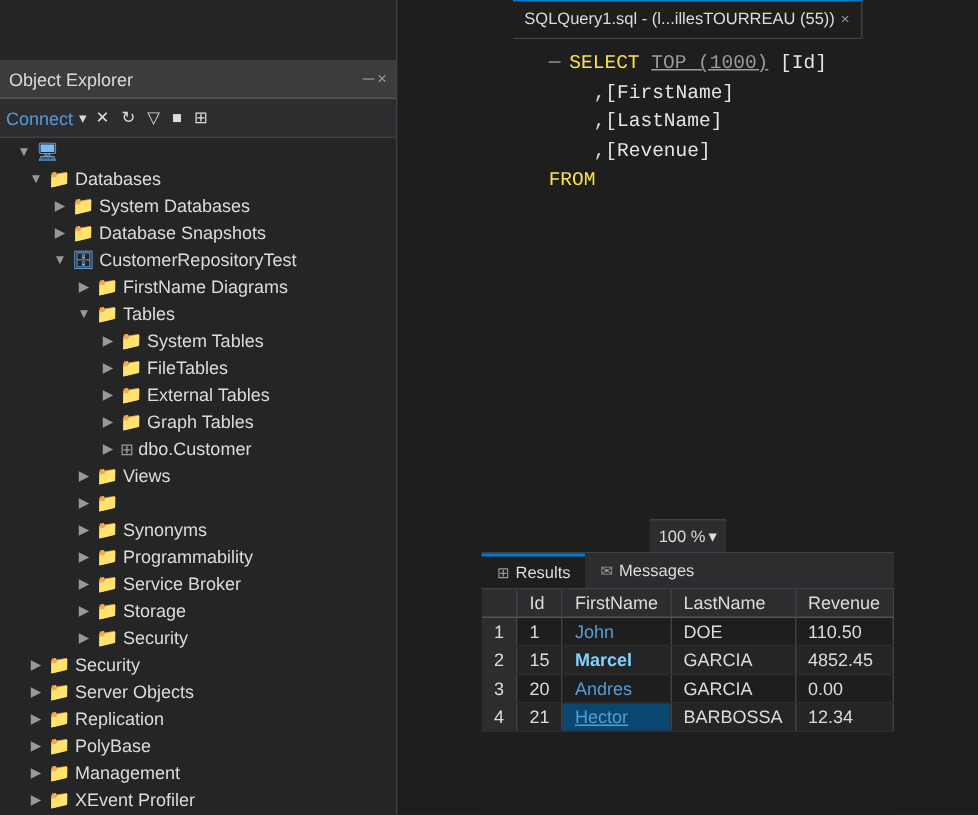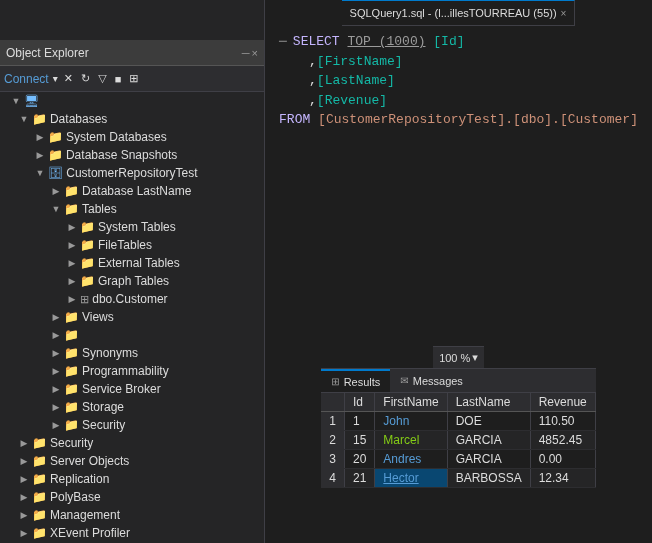--- a/index.html
+++ b/index.html
@@ -175,23 +175,23 @@
       color: #dcdcdc;
       min-height: 0;
     }
 
     .code-line {
       display: flex;
       align-items: center;
       line-height: 1.5;
     }
 
-    .kw-blue { color: #c4b5fd; }
+    .kw-blue { color: #fde047; }
     .kw-gray { color: #9b9b9b; text-decoration: underline; }
-    .kw-light { color: #14b8a6; }
+    .kw-light { color: #e5e5e5; }
     .kw-string { color: #ce9178; }
 
     
     .zoom-bar {
       background: #2d2d30;
       height: 22px;
       display: flex;
       align-items: center;
       padding: 0 6px;
       font-size: 11px;
@@ -343,21 +343,21 @@
         <span class="tree-indent" style="width:32px;"></span>
         <span class="expand-icon">▼</span>
         <span style="color:#75beff;margin-right:3px;font-size:12px;">🗄</span>
         <span>CustomerRepositoryTest</span>
       </div>
 
       <div class="tree-item">
         <span class="tree-indent" style="width:48px;"></span>
         <span class="expand-icon">▶</span>
         <span class="folder-icon folder-yellow">📁</span>
-        <span>Database LastName</span>
+        <span>FirstName Diagrams</span>
       </div>
 
       <div class="tree-item">
         <span class="tree-indent" style="width:48px;"></span>
         <span class="expand-icon">▼</span>
         <span class="folder-icon folder-yellow">📁</span>
         <span>Tables</span>
       </div>
 
       <div class="tree-item">
@@ -513,21 +513,20 @@
         <span style="margin-left:30px;">,</span>
         <span class="kw-light">[LastName]</span>
       </div>
       <div class="code-line">
         <span style="margin-left:30px;">,</span>
         <span class="kw-light">[Revenue]</span>
       </div>
       <div class="code-line">
         <span class="kw-blue">FROM</span>
         <span>&nbsp;</span>
-        <span class="kw-string">[CustomerRepositoryTest].[dbo].[Customer]</span>
       </div>
     </div>
 
     <div class="zoom-bar">
       <span>100 %</span>
       <span style="margin-left:2px;">▾</span>
     </div>
 
     <div class="results-panel">
       <div class="results-tab-bar">
@@ -556,21 +555,21 @@
           <tr>
                 <td class="col-row-num">1</td>
                 <td>1</td>
                 <td style="color: rgb(86, 156, 214);">John</td>
                 <td>DOE</td>
                 <td class="val-blue">110.50</td>
               </tr>
               <tr>
                 <td class="col-row-num">2</td>
                 <td>15</td>
-                <td style="color: #84cc16;">Marcel</td>
+                <td style="color: #7dd3fc; font-weight: bold;">Marcel</td>
                 <td>GARCIA</td>
                 <td class="val-blue">4852.45</td>
               </tr>
               <tr>
                 <td class="col-row-num">3</td>
                 <td>20</td>
                 <td style="color: rgb(86, 156, 214);">Andres</td>
                 <td>GARCIA</td>
                 <td class="val-red">0.00</td>
               </tr>

